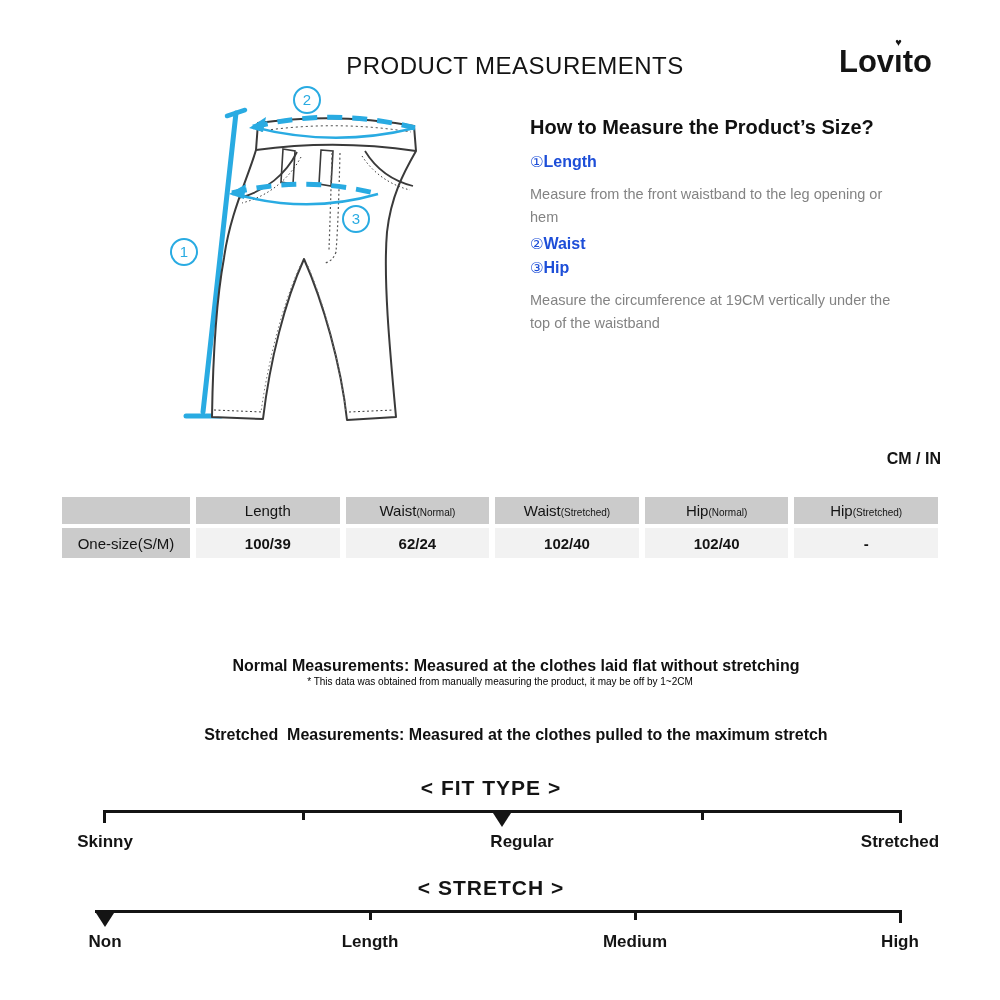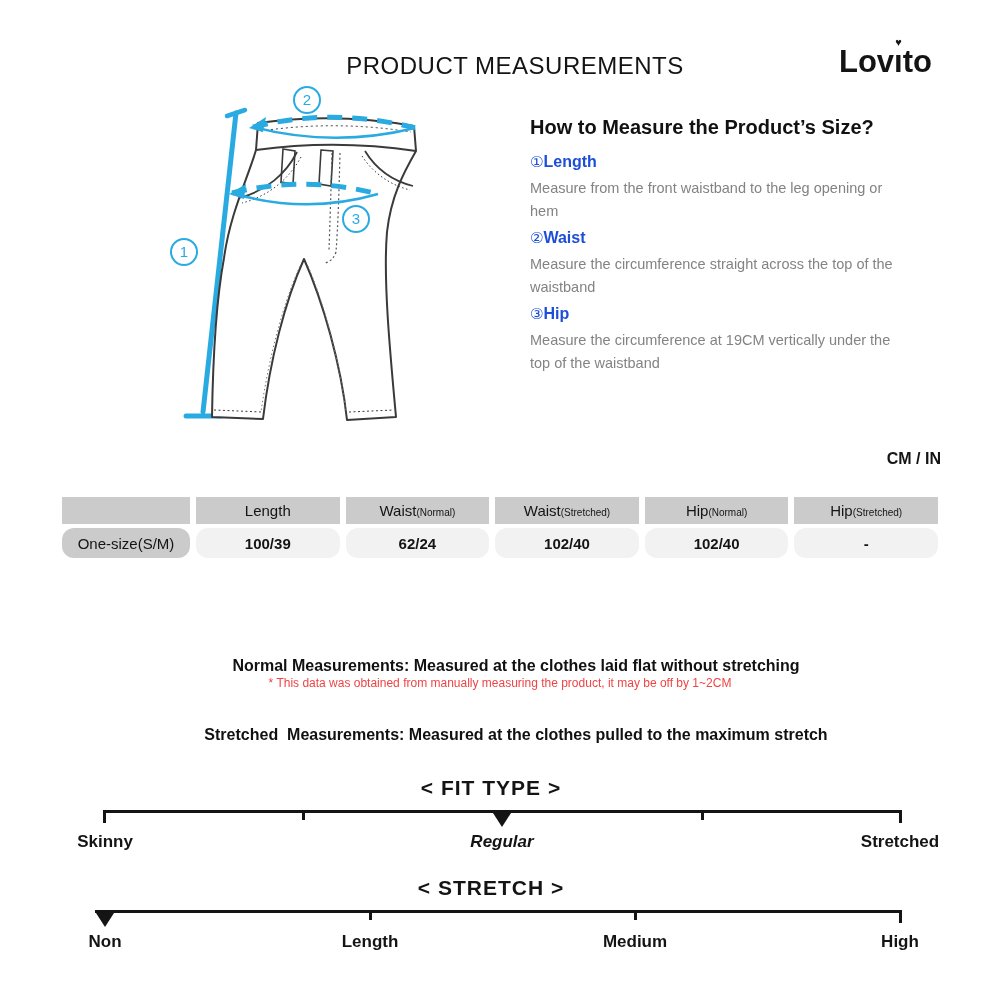--- a/index.html
+++ b/index.html
@@ -12,35 +12,35 @@
   .title { left:15px; top:52px; width:1000px; text-align:center; font-size:24px; font-weight:400; letter-spacing:.5px; }
   .brand { right:68px; top:44px; font-size:31px; font-weight:700; letter-spacing:0; }
   .brand .i-col { display:inline-block; position:relative; }
   .brand .heart { position:absolute; left:50%; transform:translateX(-50%); top:-7px; font-size:11px; line-height:10px; }
 
   
   .howto { left:530px; top:116px; width:460px; }
   .howto h2 { font-size:20px; font-weight:700; margin-bottom:14px; color:#111; }
   .mi-head { font-size:16px; font-weight:700; color:#1d4ed8; margin-top:6px; }
   .mi-head .marker { font-weight:400; font-size:15px; }
-  .mi-desc { width:368px; font-size:14.5px; line-height:23px; color:#838383; margin-top:6px; margin-bottom:4px; }
+  .mi-desc { width:368px; font-size:14.5px; line-height:23px; color:#838383; margin-top:12px; margin-bottom:4px; }
 
   
   .units { right:59px; top:450px; font-size:16px; font-weight:700; }
   .mtable { left:62px; top:497px; width:876px; display:grid;
             grid-template-columns:128px repeat(5,1fr); column-gap:6px; row-gap:4px; }
   .cell { display:flex; align-items:center; justify-content:center; }
   .th { background:#cbcbcb; height:27px; font-size:15px; }
   .th .sub { font-size:10px; margin-top:3px; }
-  .td { background:#f2f2f2; height:30px; font-size:15px; font-weight:700;border-radius:12px; }
+  .td { background:#f2f2f2; height:30px; font-size:15px; font-weight:700; }
   .td.size { background:#cbcbcb; font-weight:400; }
 
   
   .notes { left:0; top:608px; width:1000px; text-align:center; font-size:16px; font-weight:700; line-height:23px; white-space:pre-wrap; color:#111;padding-left:32px; }
-  .disclaimer { left:0; top:676px; width:1000px; text-align:center; font-size:12px; font-weight:400; color:#ef4444; }
+  .disclaimer { left:0; top:676px; width:1000px; text-align:center; font-size:10px; font-weight:400; color:#000000; }
 
   
   .scale-title { left:0; width:982px; text-align:center; font-size:21px; font-weight:700; letter-spacing:1px; }
   .s-line { height:3px; background:#141414; }
   .tick-end { width:3px; height:13px; background:#141414; }
   .tick-mid { width:2.5px; height:10px; background:#141414; }
   .tri { width:0; height:0; border-left:9px solid transparent; border-right:9px solid transparent; border-top:14px solid #141414; }
   .s-label { transform:translateX(-50%); font-size:17px; font-weight:700; white-space:nowrap; }
 </style>
 </head>
@@ -106,21 +106,20 @@
     </g>
   </svg>
 
   <div class="abs howto">
     <h2>How to Measure the Product’s Size?</h2>
 
     <div class="mi-head"><span class="marker">①</span><span>Length</span></div>
     <div class="mi-desc">Measure from the front waistband to the leg opening or hem</div>
 
     <div class="mi-head"><span class="marker">②</span><span>Waist</span></div>
-    <div class="mi-desc">Measure the circumference straight across the top of the waistband</div>
 
     <div class="mi-head"><span class="marker">③</span><span>Hip</span></div>
     <div class="mi-desc">Measure the circumference at 19CM vertically under the top of the waistband</div>
   </div>
 
   <div class="abs units">CM / IN</div>
 
   <div class="abs mtable">
     <div class="cell th"></div>
     <div class="cell th">
@@ -160,21 +159,21 @@
 
   <div class="abs scale-title" style="top:776px;">&lt; FIT TYPE &gt;</div>
   <div class="abs" style="left:0; top:0; width:1000px; height:0;">
     <div class="abs s-line" style="left:103px; top:810px; width:799px;"></div>
     <div class="abs tick-end" style="left:103px; top:810px;"></div>
     <div class="abs tick-mid" style="left:302px; top:810px;"></div>
     <div class="abs tick-mid" style="left:701px; top:810px;"></div>
     <div class="abs tick-end" style="left:899px; top:810px;"></div>
     <div class="abs tri" style="left:493px; top:813px;"></div>
     <div class="abs s-label" style="left:105px; top:832px;">Skinny</div>
-    <div class="abs s-label" style="left:502px; top:832px;font-style:italic;">Regular</div>
+    <div class="abs s-label" style="left:522px; top:832px;">Regular</div>
     <div class="abs s-label" style="left:900px; top:832px;">Stretched</div>
   </div>
 
   <div class="abs scale-title" style="top:876px;">&lt; STRETCH &gt;</div>
   <div class="abs" style="left:0; top:0; width:1000px; height:0;">
     <div class="abs s-line" style="left:95px; top:910px; width:807px;"></div>
     <div class="abs tick-mid" style="left:369px; top:910px;"></div>
     <div class="abs tick-mid" style="left:634px; top:910px;"></div>
     <div class="abs tick-end" style="left:899px; top:910px;"></div>
     <div class="abs tri" style="left:96px; top:913px;"></div>

